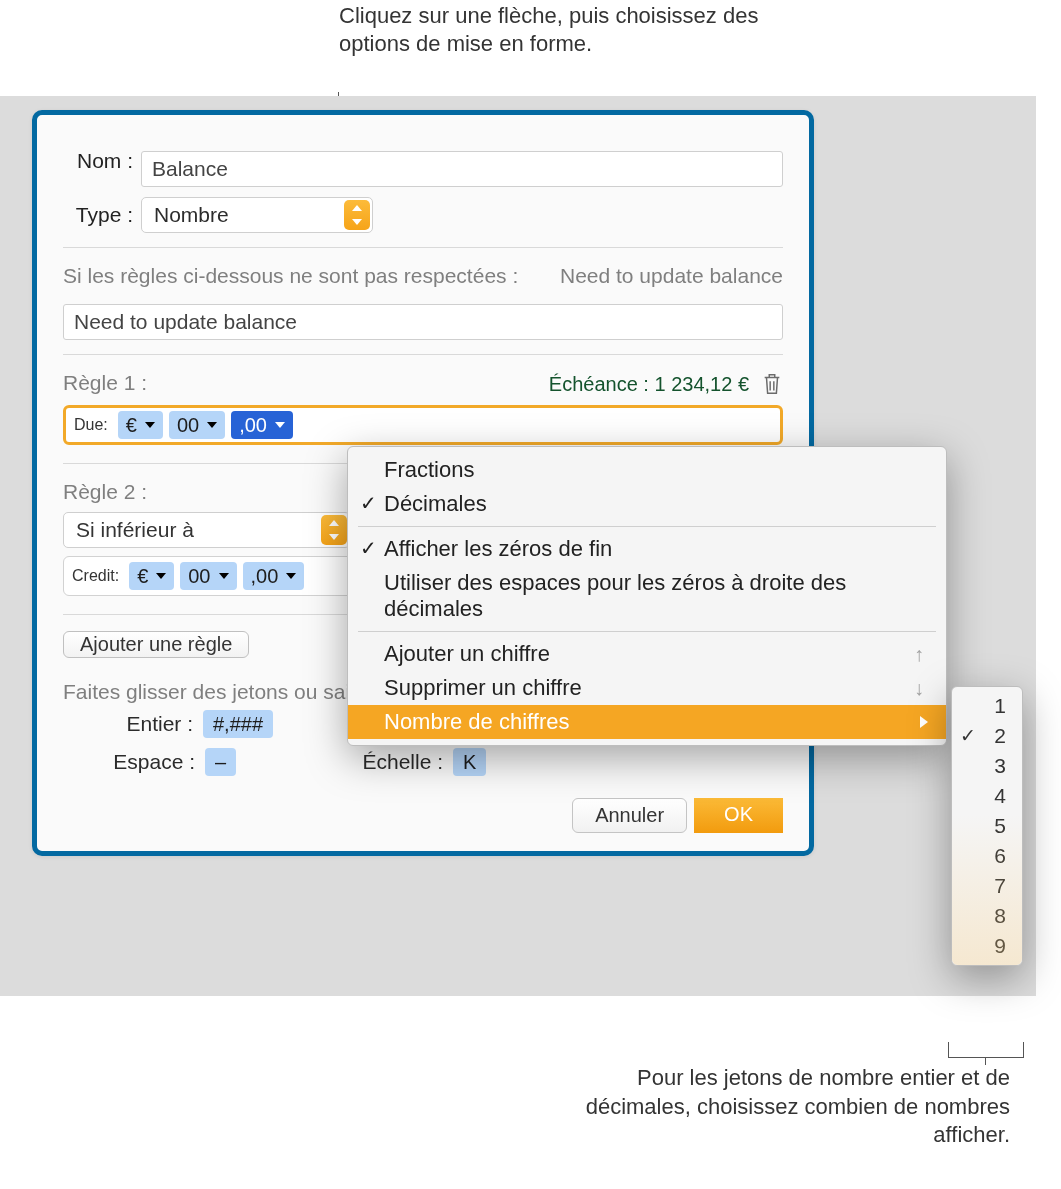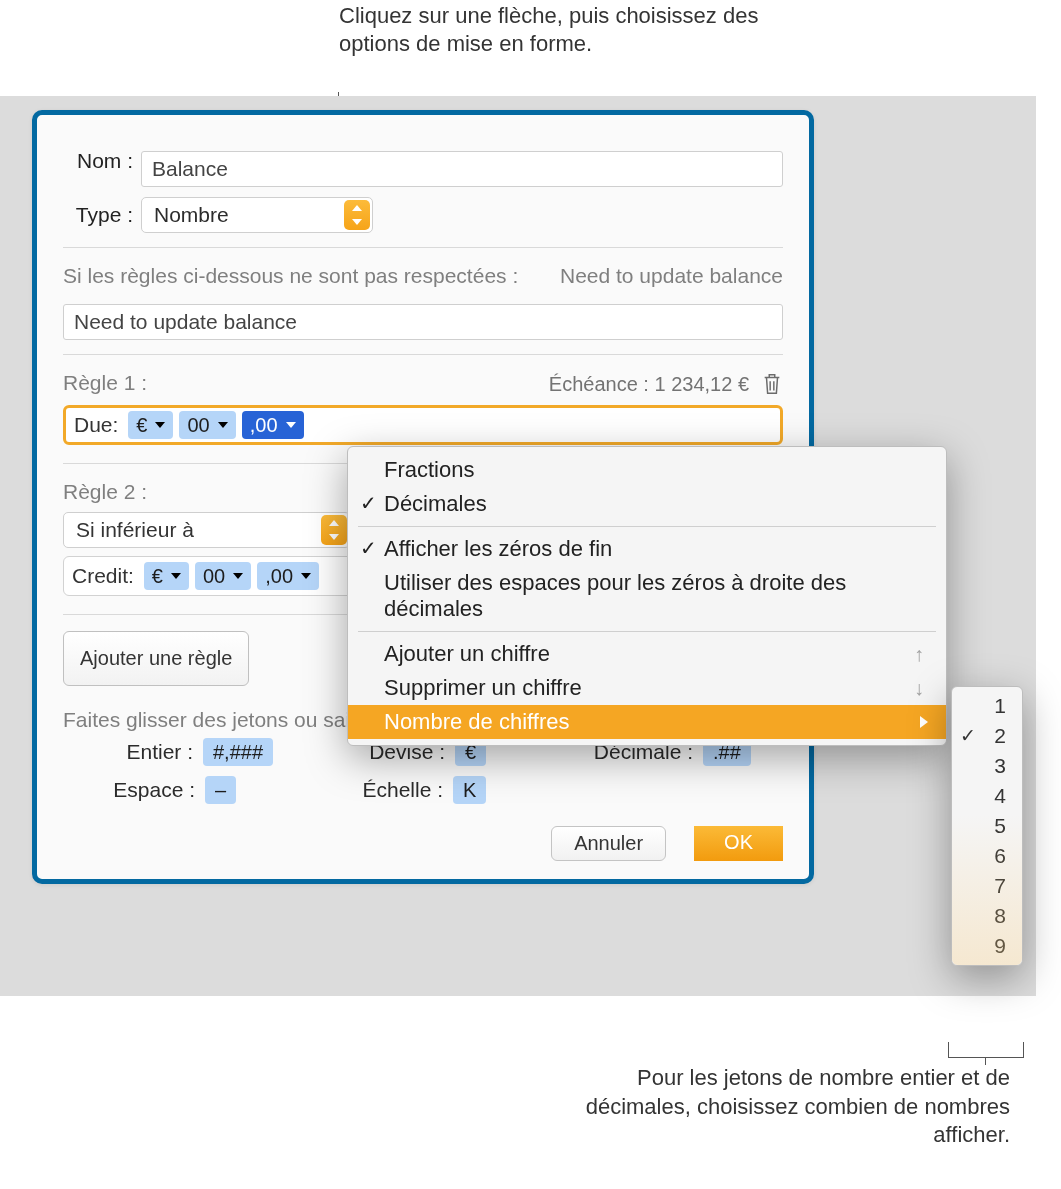--- a/index.html
+++ b/index.html
@@ -99,42 +99,42 @@
   .stepper::after {
     content:"";
     position:absolute; bottom:5px;
     border-left:5px solid transparent;
     border-right:5px solid transparent;
     border-top:6px solid #fff;
   }
   .section-sep { height:1px; background:#d9d9d9; margin: 14px 0 16px 0; }
   .gray-text { color:#7f7f7f; font-size:21px; }
   .rules-head { display:flex; justify-content:space-between; margin-bottom:8px;}
-  .preview { color:#737373; font-size:20px;margin-left:41px; }
+  .preview { color:#14532d; font-size:20px;margin-left:41px; }
   .trash { 
     width:22px; height:26px; 
     display:inline-block;
     margin-left:12px;
     position: relative;
   }
   .trash svg { width:22px; height:26px; fill:none; stroke:#6b6b6b; stroke-width:1.6; }
   .cond-row { display:flex; gap:12px; margin-bottom:8px;}
   .cond-select { width:287px; position:relative; height:36px; border:1px solid #cfcfcf; background:#fff; border-radius:5px; padding:2px 38px 2px 12px; display:flex; align-items:center; font-size:21px;}
   .cond-input { flex:1; height:36px; border:1px solid #cfcfcf; background:#fff; border-radius:3px; padding:2px 10px; display:flex; align-items:center;}
   .format-bar {
     display:flex; align-items:center;
     height:40px;
     border:3px solid #f2a929;
     border-radius:6px;
     background:#fff;
     padding: 0 6px;
     gap:6px;
   }
   .format-bar.normal { border:1px solid #d2d2d2; }
-  .format-label { padding:0 4px 0 2px; font-size:21px; }
+  .format-label { padding:0 4px 0 2px; font-size:16px; }
   .token {
     display:inline-flex; align-items:center;
     background:#b5d5f8;
     border-radius:4px;
     padding:0 8px;
     height:28px;
     font-size:20px;
     color:#1d1d1d;
     gap:4px;
     white-space:nowrap;
@@ -145,37 +145,37 @@
     margin-left:4px;
     width:0; height:0;
     border-left:5px solid transparent;
     border-right:5px solid transparent;
     border-top:6px solid #000;
   }
   .token.sel .chev { border-top-color:#fff; }
   .token-small { padding:0 10px; }
   .add-rule-btn {
     display:inline-block;
-    padding:15px 16px;
+    padding:1px 16px;
     border:1px solid #c0c0c0;
     background:linear-gradient(#ffffff,#f2f2f2);
     border-radius:6px;
     font-size:20px;
   }
   .tokens-area {
     display:grid;
     grid-template-columns: 1fr 1fr 1fr;
     column-gap:30px;
     row-gap:10px;
     margin-top:6px;
   }
   .tk-row { display:flex; align-items:center; gap:10px;}
   .tk-label { text-align:right; font-size:21px; color:#2b2b2b; width:130px;}
   .tk-label2 { text-align:right; font-size:21px; color:#2b2b2b; width:132px;}
-  .btn-row { display:flex; justify-content:flex-end; gap:28px; margin-top:22px;}
+  .btn-row { display:flex; justify-content:flex-end; gap:7px; margin-top:22px;}
   .btn {
     padding:5px 22px;
     border:1px solid #c4c4c4;
     background:linear-gradient(#ffffff,#f1f1f1);
     border-radius:6px;
     font-size:20px;
   }
   .btn-primary {
     padding:5px 30px;
     border:none;

